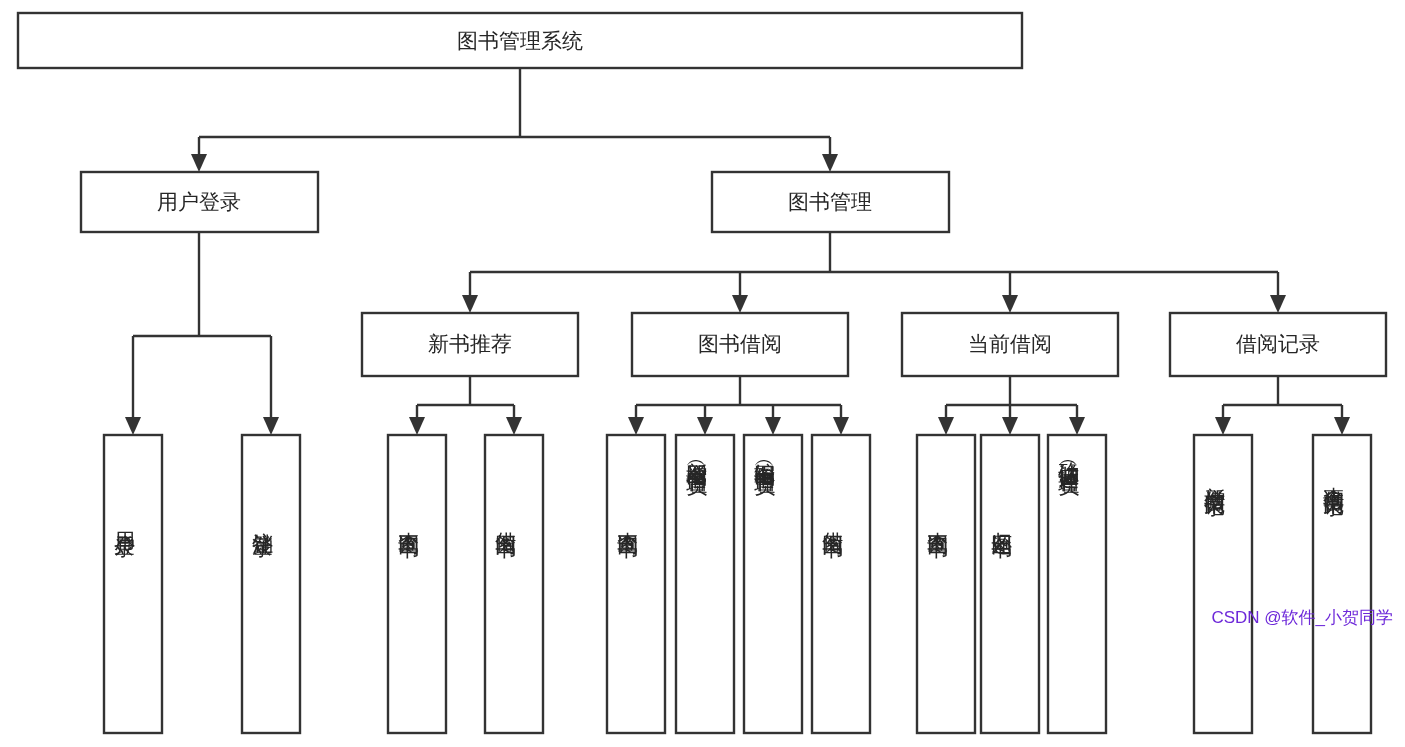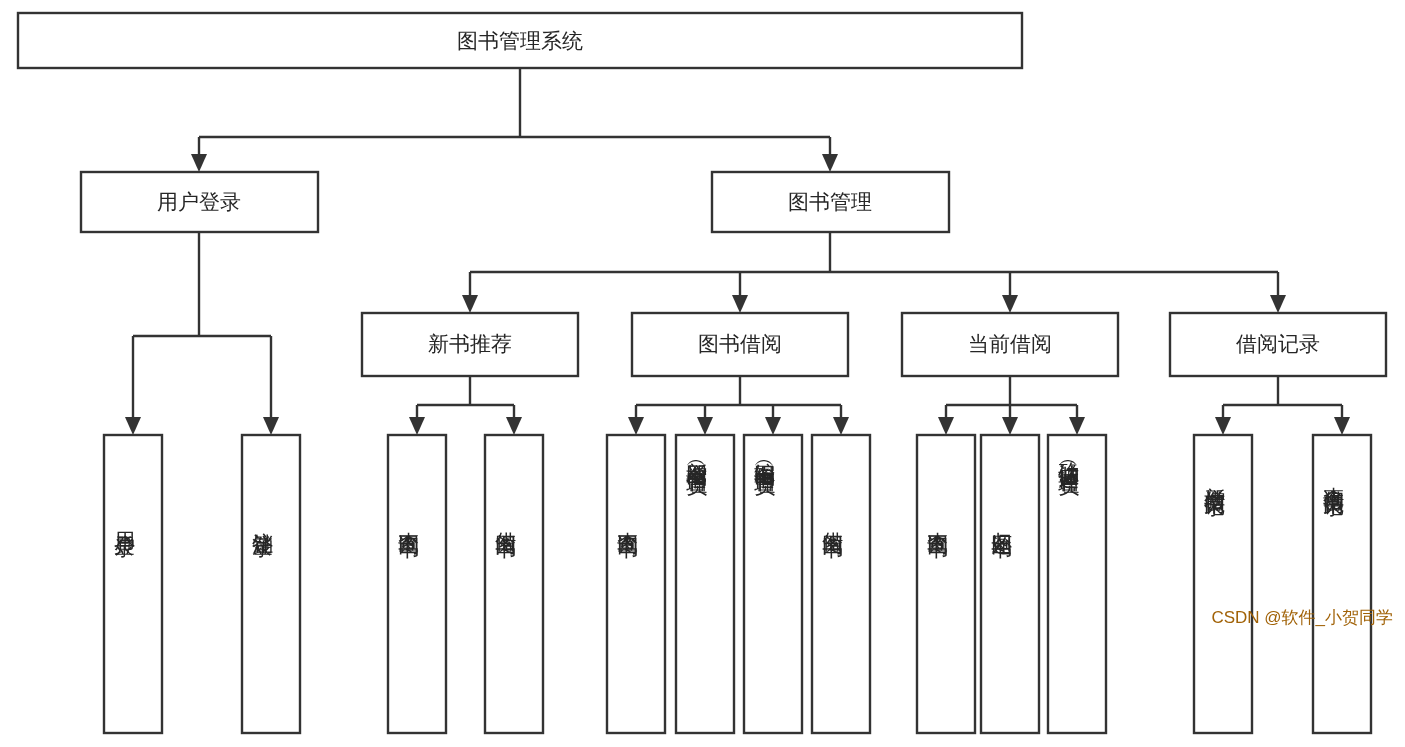--- a/index.html
+++ b/index.html
@@ -58,21 +58,21 @@
     letter-spacing: 2px;
     dominant-baseline: hanging;
     text-anchor: start;
   }
   .watermark {
     position: absolute;
     right: 12px;
     bottom: 4px;
     font-family: "Liberation Sans", "DejaVu Sans", sans-serif;
     font-size: 17px;
-    color: #a16207;
+    color: #6d28d9;
     white-space: nowrap;
     pointer-events: none;
   }
 </style>
 </head>
 <body>
 
 <div id="diagram-root">
 
   <svg id="flow" viewBox="0 0 1405 747">

